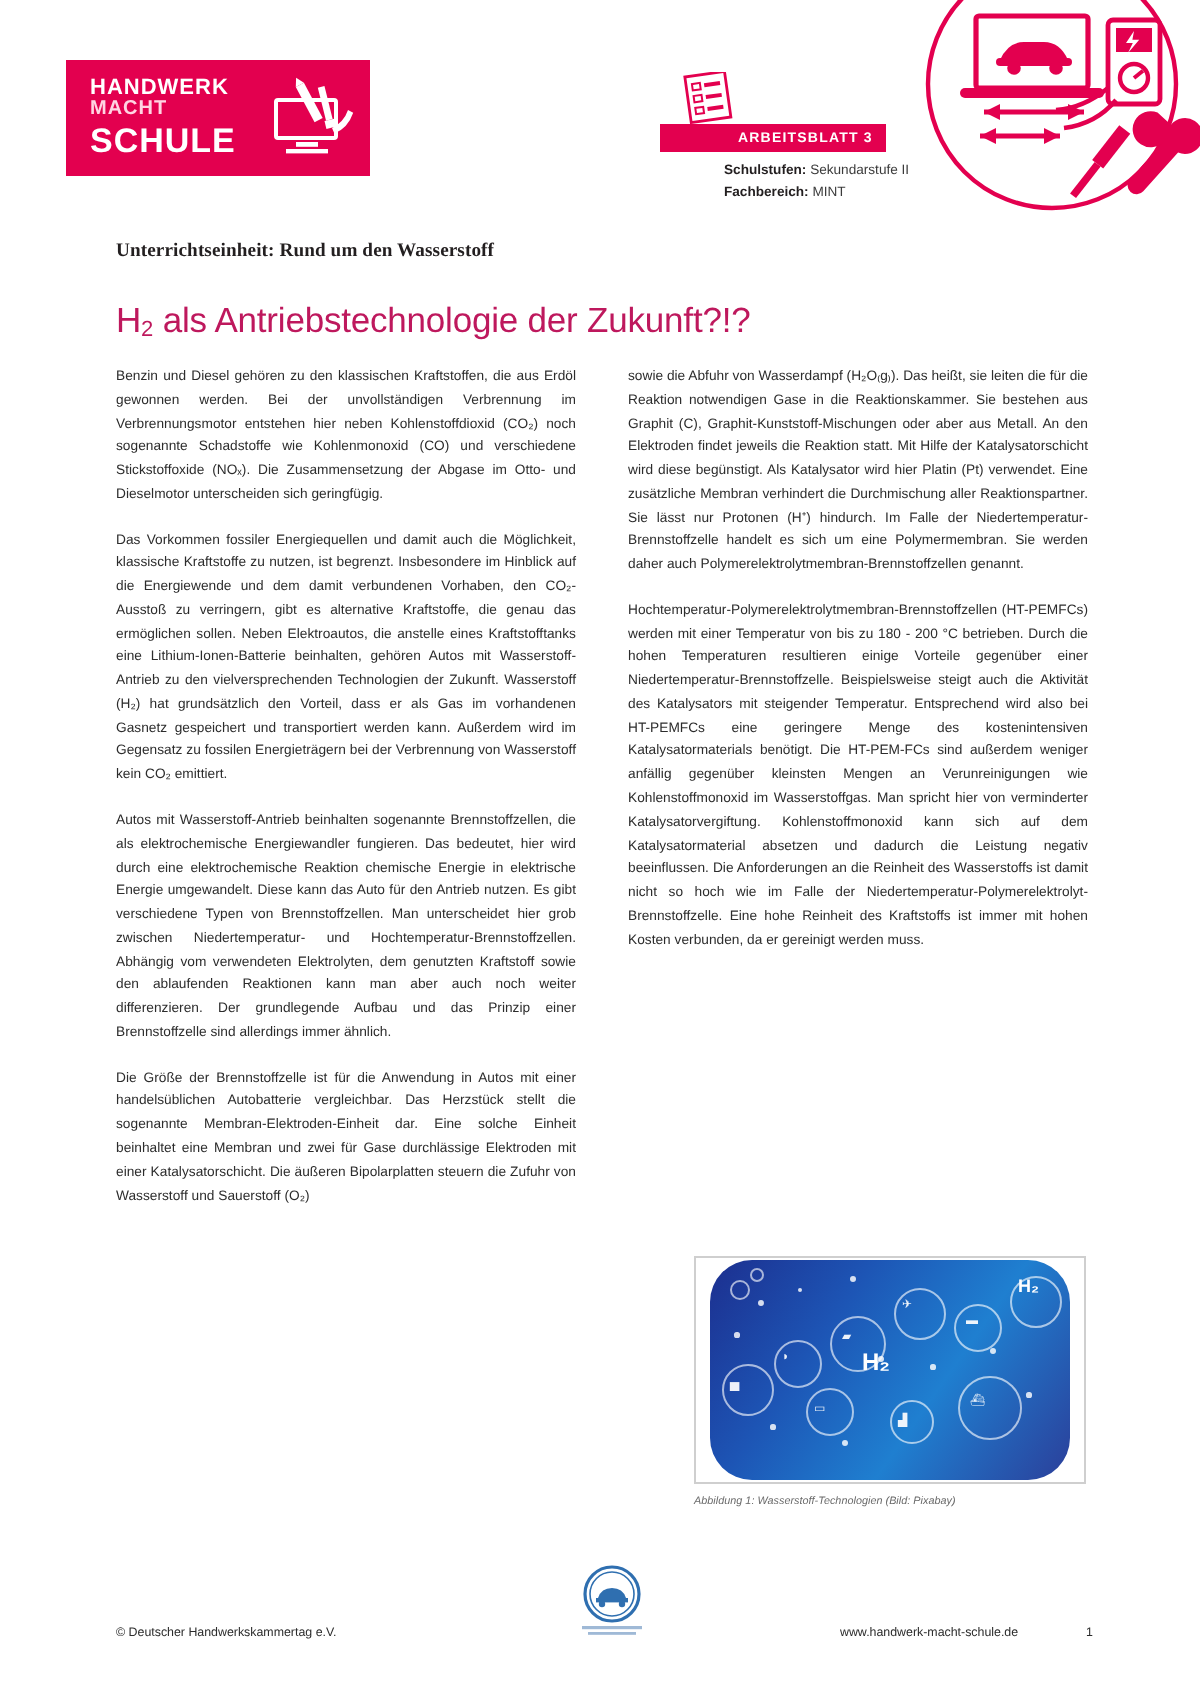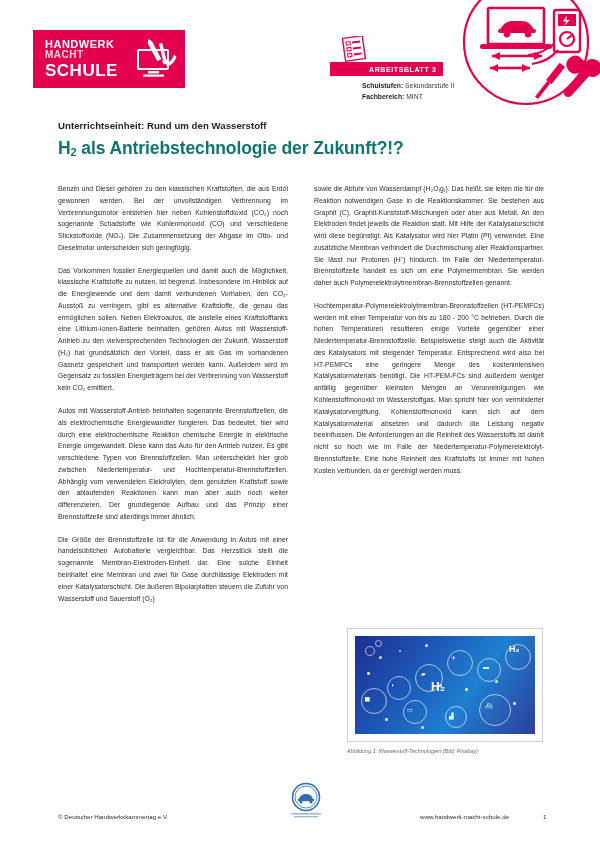--- a/index.html
+++ b/index.html
@@ -39,25 +39,25 @@
     position:absolute;left:330px;top:62px;width:34px;height:14px;background:#e3004f;
   }
   .ab-meta{position:absolute;left:362px;top:80px;font-size:6.8px;line-height:1.62;color:#3b3b3b;}
   .ab-meta b{color:#231f20;}
   .ab-paper{position:absolute;left:340px;top:36px;width:28px;height:26px;}
   .hdr-graphic{position:absolute;right:-6px;top:-14px;width:176px;height:130px;}
 
   
   .unit-title{
     position:absolute;left:58px;top:120px;
-    font-size:9.6px;font-weight:bold;color:#231f20;letter-spacing:.05px;
+    font-size:9.6px;font-weight:bold;color:#231f20;letter-spacing:.05px;font-family:Liberation Serif, serif;
   }
   .main-title{
-    position:absolute;left:58px;top:138px;
-    font-size:17.5px;font-weight:bold;color:#0f766e;letter-spacing:-.1px;
+    position:absolute;left:58px;top:150px;
+    font-size:17.5px;font-weight:normal;color:#be185d;letter-spacing:-.1px;
   }
   .main-title sub{font-size:11px;vertical-align:baseline;position:relative;top:2px;}
 
   
   .cols{
     position:absolute;left:58px;top:183px;width:487px;
     display:flex;gap:26px;
   }
   .col{width:230px;}
   .col p{
@@ -74,23 +74,23 @@
 
   
   .figure{
     position:absolute;left:347px;top:628px;width:198px;
   }
   .fig-frame{
     width:196px;height:114px;border:1px solid #cfcfcf;background:#fff;
     padding:0;box-sizing:border-box;display:flex;align-items:center;justify-content:center;
   }
   .fig-img{
-    width:180px;height:98px;
+    width:180px;height:110px;
     background:linear-gradient(125deg,#1c2f8f 0%,#1d55b5 32%,#1f7fd0 62%,#2b3f9a 100%);
-    position:relative;overflow:hidden;
+    position:relative;overflow:hidden;border-radius:21px;
   }
   .bub{position:absolute;border:1.1px solid rgba(255,255,255,.62);border-radius:50%;}
   .dot{position:absolute;background:rgba(255,255,255,.82);border-radius:50%;}
   .glyph{position:absolute;color:#fff;font-size:6px;opacity:.92;}
   .h2big{position:absolute;color:#fff;font-weight:bold;font-family:"Liberation Sans",sans-serif;}
   .fig-cap{
     margin-top:6px;font-size:5.4px;color:#6a6a6a;font-style:italic;letter-spacing:.02px;
   }
   .footer{
     position:absolute;left:0;top:808px;width:600px;height:30px;

